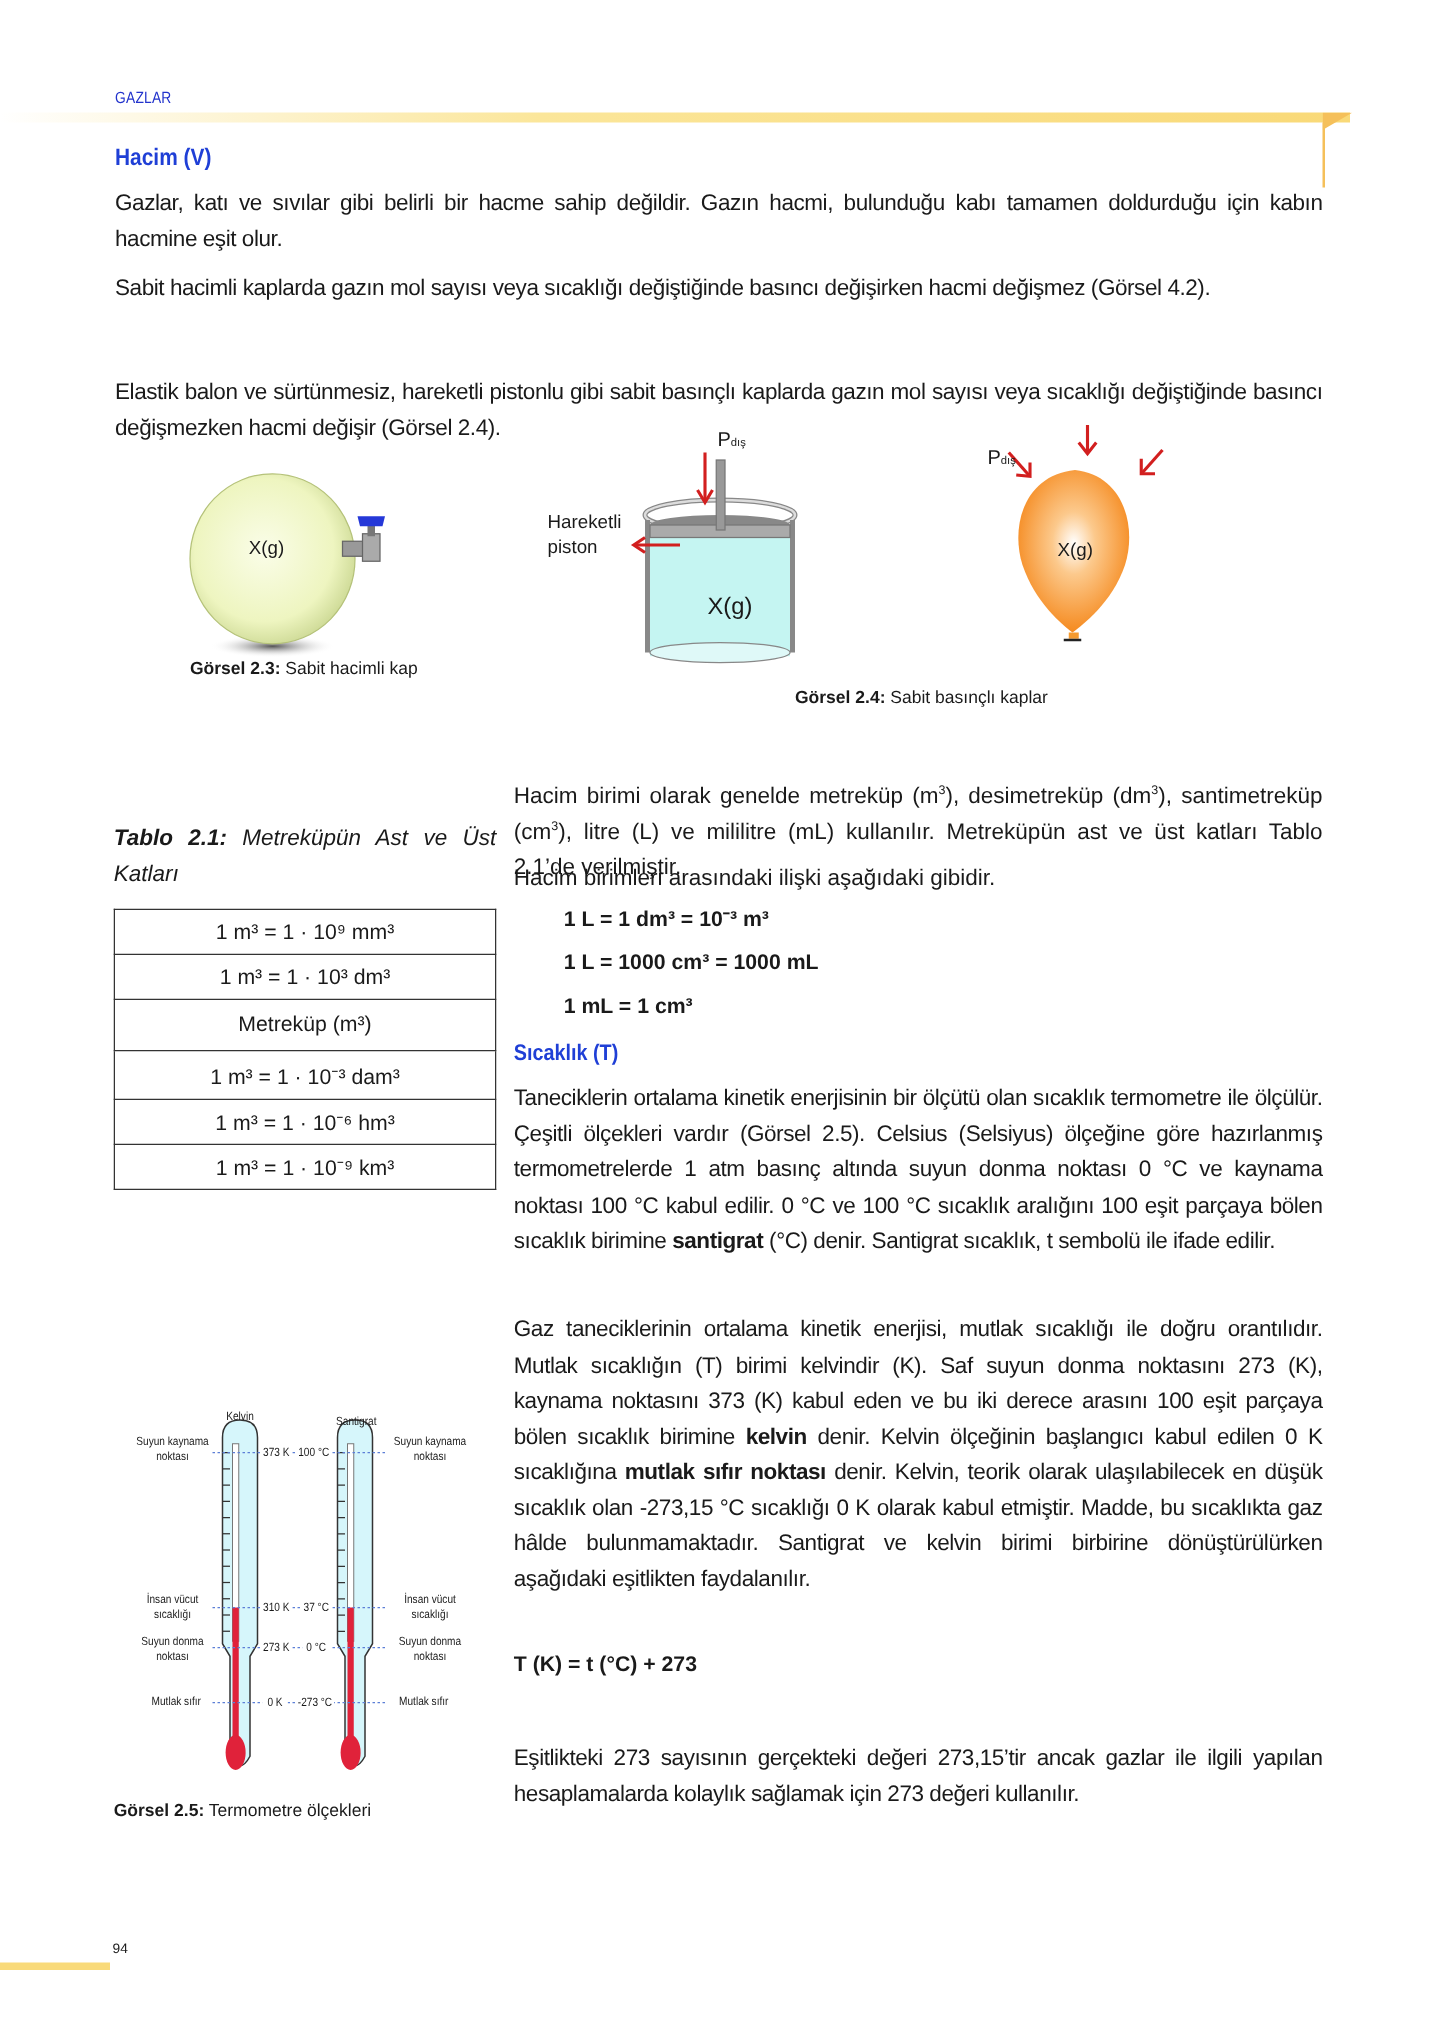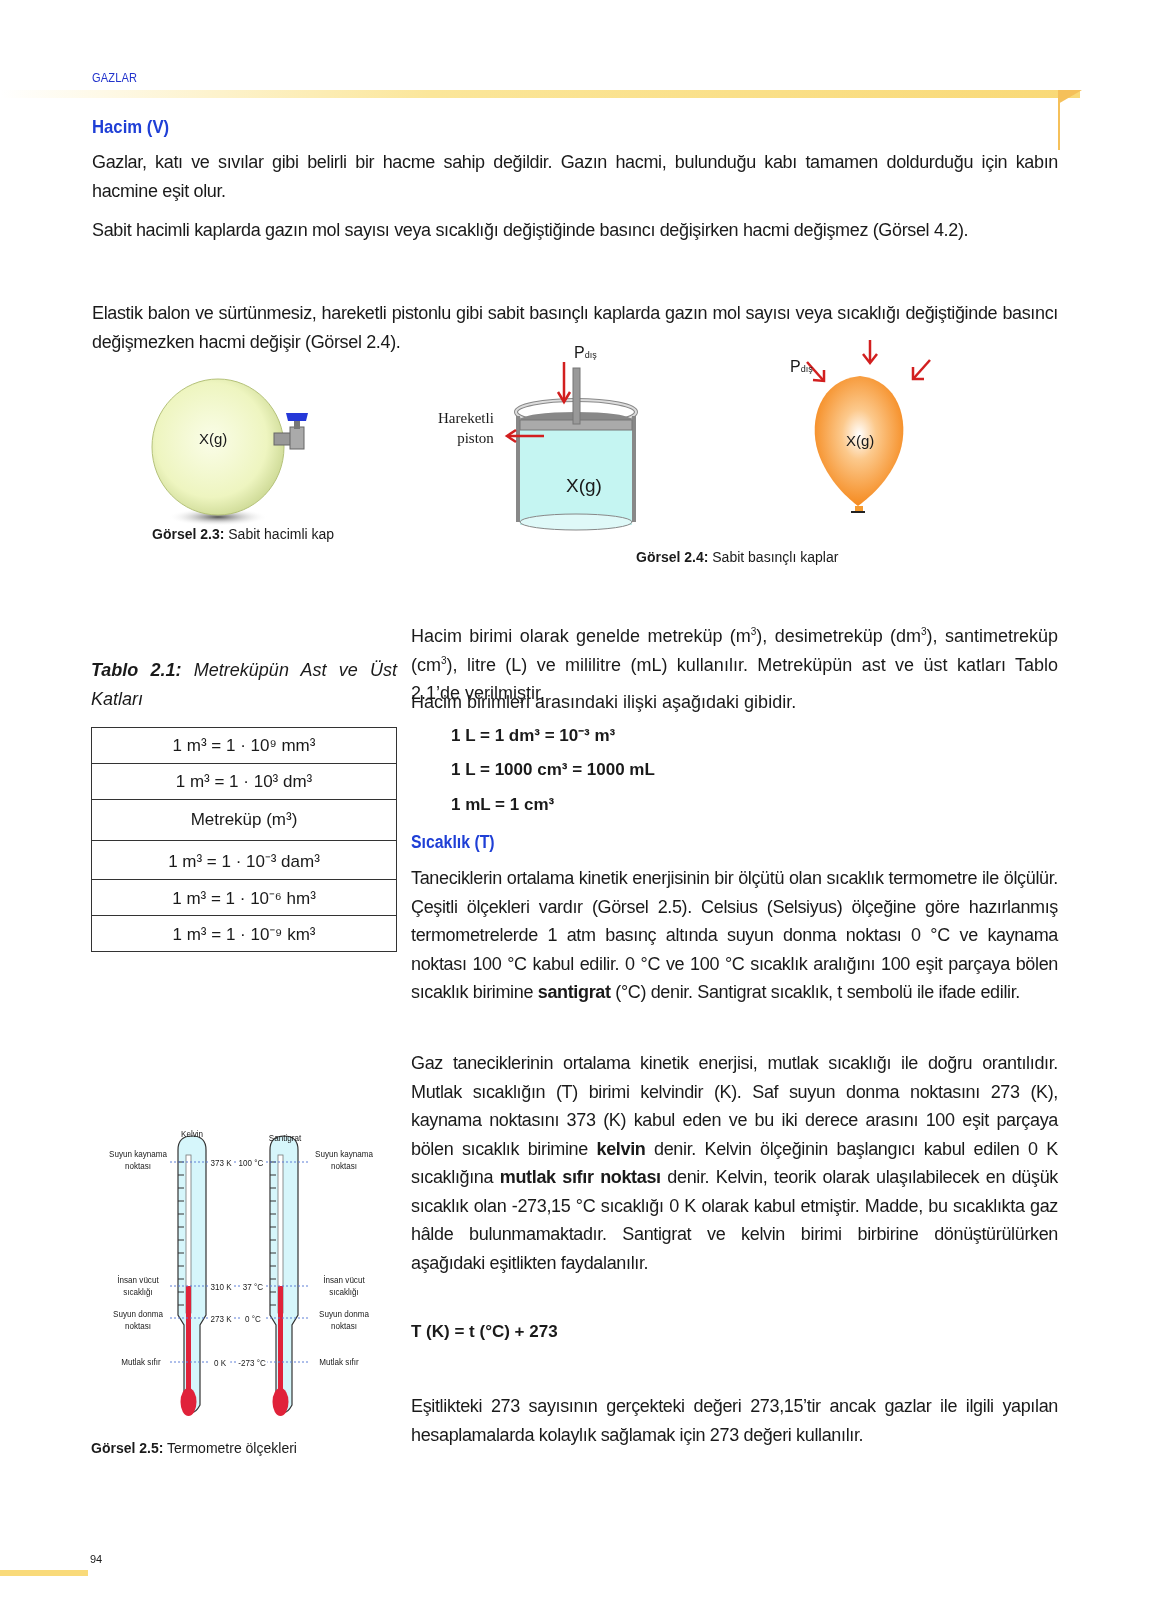--- a/index.html
+++ b/index.html
@@ -75,21 +75,21 @@
     <ellipse cx="76" cy="60" rx="56" ry="8" fill="#888"></ellipse>
     <rect x="20" y="60" width="112" height="10" fill="#aaa" stroke="#777"></rect>
     <rect x="73" y="8" width="7" height="56" fill="#999" stroke="#777"></rect>
     <line x1="64" y1="2" x2="64" y2="40" stroke="#d21f1f" stroke-width="2.5"></line>
     <path d="M58 32 L64 42 L70 32" fill="none" stroke="#d21f1f" stroke-width="2.5"></path>
   </svg>
 </div>
 <div class="abs" style="left:574px; top:344px; font-size:16px;">
   <span>P</span><span style="font-size:9px;">dış</span>
 </div>
-<div class="abs" style="left:438px; top:408px; font-size:15px; text-align:right; line-height:20px;font-family:Liberation Serif, serif;">
+<div class="abs" style="left:438px; top:408px; font-size:15px; text-align:left; line-height:20px;">
   <div>Hareketli</div>
   <div>piston</div>
 </div>
 <svg class="abs" style="left:504px; top:428px;" width="42" height="16">
   <line x1="4" y1="8" x2="40" y2="8" stroke="#d21f1f" stroke-width="2.5"></line>
   <path d="M12 2 L3 8 L12 14" fill="none" stroke="#d21f1f" stroke-width="2.5"></path>
 </svg>
 <div class="abs" style="left:566px; top:475px; font-size:19px;">X(g)</div>
 
 <div class="abs figure" style="left:800px; top:340px;">

